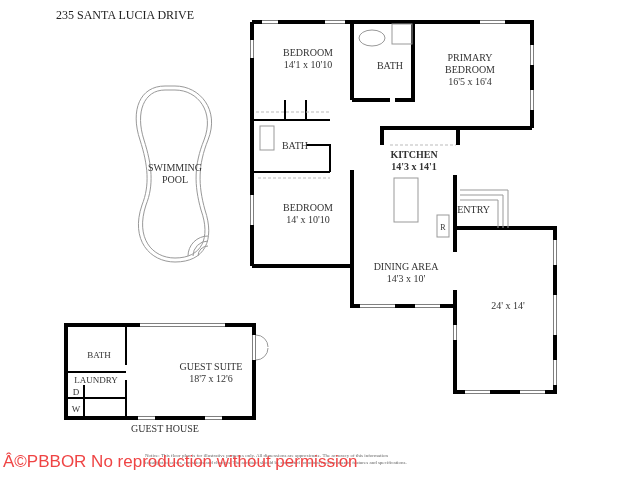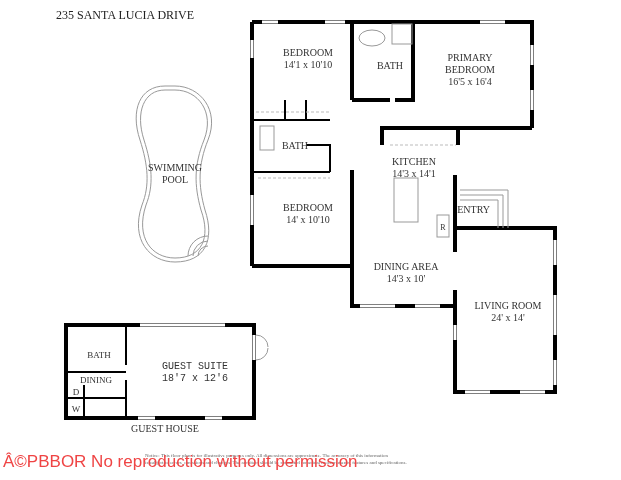--- a/index.html
+++ b/index.html
@@ -108,47 +108,46 @@
     <div>BEDROOM</div>
     <div>14'1 x 10'10</div>
   </div>
 <div class="lbl" style="left:370px;top:60px;width:40px;">BATH</div>
 <div class="lbl" style="left:430px;top:52px;width:80px;">
     <div>PRIMARY</div>
     <div>BEDROOM</div>
     <div>16'5 x 16'4</div>
   </div>
 <div class="lbl" style="left:275px;top:140px;width:40px;">BATH</div>
-<div class="lbl" style="left:374px;top:156px;width:80px;">
+<div class="lbl" style="left:374px;top:149px;width:80px;font-weight:bold;">
     <div>KITCHEN</div>
     <div>14'3 x 14'1</div>
   </div>
 <div class="lbl" style="left:268px;top:202px;width:80px;">
     <div>BEDROOM</div>
     <div>14' x 10'10</div>
   </div>
 <div class="lbl" style="left:456px;top:204px;width:34px;text-align:right;">ENTRY</div>
 <div class="lbl" style="left:437px;top:222px;width:12px;font-size:8px;">R</div>
 <div class="lbl" style="left:366px;top:261px;width:80px;">
     <div>DINING AREA</div>
     <div>14'3 x 10'</div>
   </div>
 <div class="lbl" style="left:458px;top:300px;width:100px;">
-    <div>LIVING ROOM</div>
     <div>24' x 14'</div>
   </div>
 <div class="lbl" style="left:140px;top:162px;width:70px;">
     <div>SWIMMING</div>
     <div>POOL</div>
   </div>
-<div class="lbl" style="left:140px;top:361px;width:110px;font-family:Liberation Mono, monospace;">
+<div class="lbl" style="left:156px;top:361px;width:110px;">
     <div>GUEST SUITE</div>
     <div>18'7 x 12'6</div>
   </div>
 <div class="lbl" style="left:84px;top:349px;width:30px;font-size:9px;">BATH</div>
-<div class="lbl" style="left:70px;top:374px;width:52px;font-size:9px;">DINING</div>
+<div class="lbl" style="left:70px;top:374px;width:52px;font-size:9px;">LAUNDRY</div>
 <div class="lbl" style="left:70px;top:386px;width:12px;font-size:9px;">D</div>
 <div class="lbl" style="left:70px;top:403px;width:12px;font-size:9px;">W</div>
 <div class="lbl" style="left:120px;top:423px;width:90px;">GUEST HOUSE</div>
 
 <div class="foot" style="left:145px;top:453px;">Notice: This floor plan is for illustrative purposes only. All dimensions are approximate. The accuracy of this information</div>
 <div class="foot" style="left:145px;top:460px;">is subject to errors, omissions and changes. The architect should be consulted for actual measurements, features and specifications.</div>
 <div class="wm">Â©PBBOR No reproduction without permission</div>
 
 </body></html>

